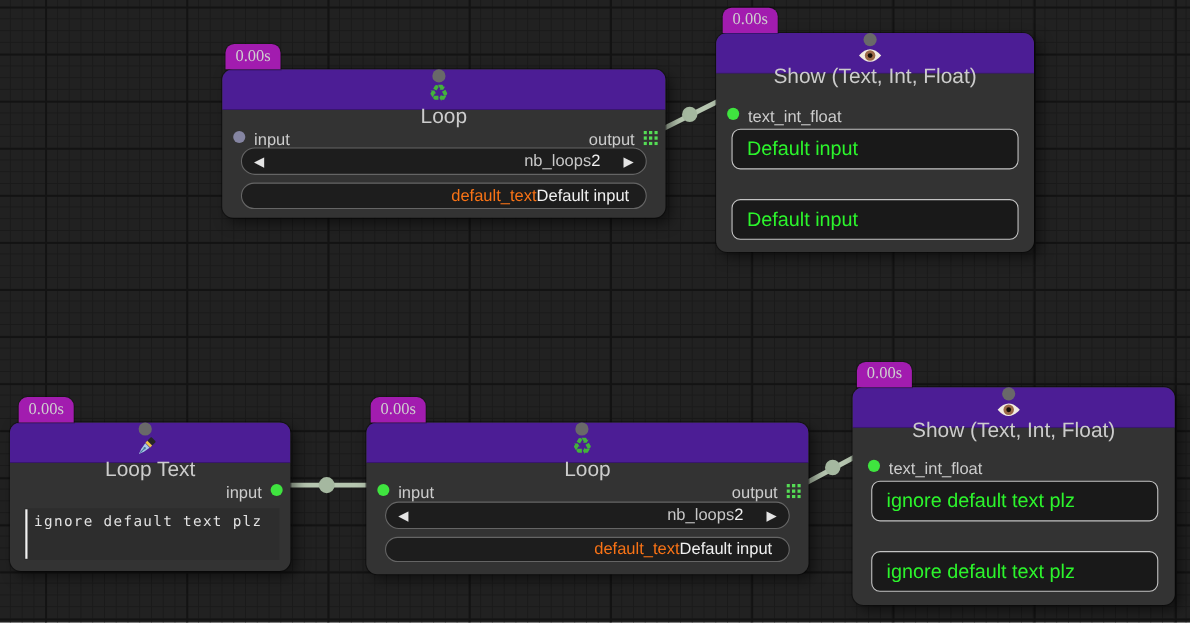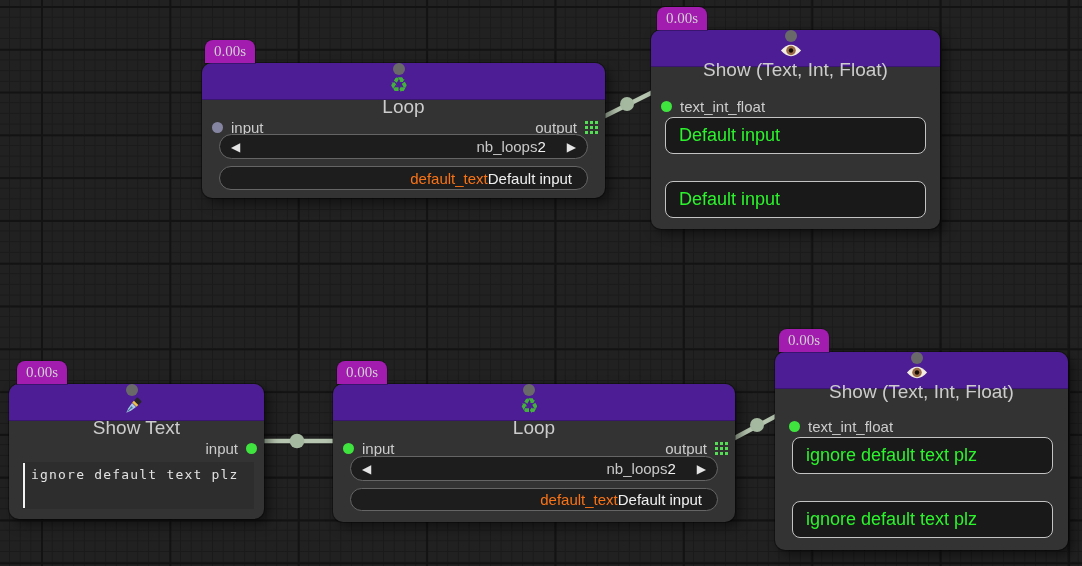--- a/index.html
+++ b/index.html
@@ -42,21 +42,21 @@
   }
   .collapse-dot { width:12px; height:12px; border-radius:50%; background:#696969; margin-right:10px; flex:none; }
   .title-icon { margin-right:9px; flex:none; display:flex; align-items:center; }
   .recycle { font-family:"DejaVu Sans", sans-serif; font-size:21px; line-height:21px; color:#43b23c; }
 
   .slot-row {
     position:absolute; top:36px; left:10px; right:7px; height:20px;
     display:flex; align-items:center; justify-content:space-between;
     color:#cccccc; font-size:15px;
   }
-  .slot-left, .slot-right { display:flex; align-items:center; gap:8px;margin-top:36px; }
+  .slot-left, .slot-right { display:flex; gap:8px;margin-top:36px; }
   .dot { width:11px; height:11px; border-radius:50%; flex:none; }
   .dot.green { background:#3fe43f; }
   .dot.gray  { background:#8585a2; }
 
   .widget {
     position:absolute; left:17px; height:25px;
     background:#1d1d1d; border:1px solid #656565; border-radius:13px;
     display:flex; align-items:center; font-size:15px; color:#c8c8c8;
     overflow:hidden;
   }
@@ -170,21 +170,21 @@
         <svg width="21" height="21" viewBox="0 0 24 24">
           <g transform="rotate(45 12 12)">
             <rect x="8.5" y="0.5" width="7" height="5.6" rx="1" fill="#262626"></rect>
             <rect x="8.5" y="6.2" width="7" height="2.8" fill="#eec643"></rect>
             <path d="M8.8 9.5 h6.4 l-1.2 7.2 L12 22 l-2 -5.3 Z" fill="#a9c9e6"></path>
             <path d="M12 13.5 v6.5" stroke="#46749c" stroke-width="1.2"></path>
             <circle cx="12" cy="13.5" r="1.2" fill="#46749c"></circle>
           </g>
         </svg>
       </span>
-      <span>Show Text</span>
+      <span>Loop Text</span>
     </div>
     <div class="slot-row" style="justify-content:flex-end;">
       <div class="slot-right">
         <span>input</span>
         <span class="dot green"></span>
       </div>
     </div>
     <div class="text-wrap">
       <div class="caret"></div>
       <textarea spellcheck="false" style="">ignore default text plz</textarea>

